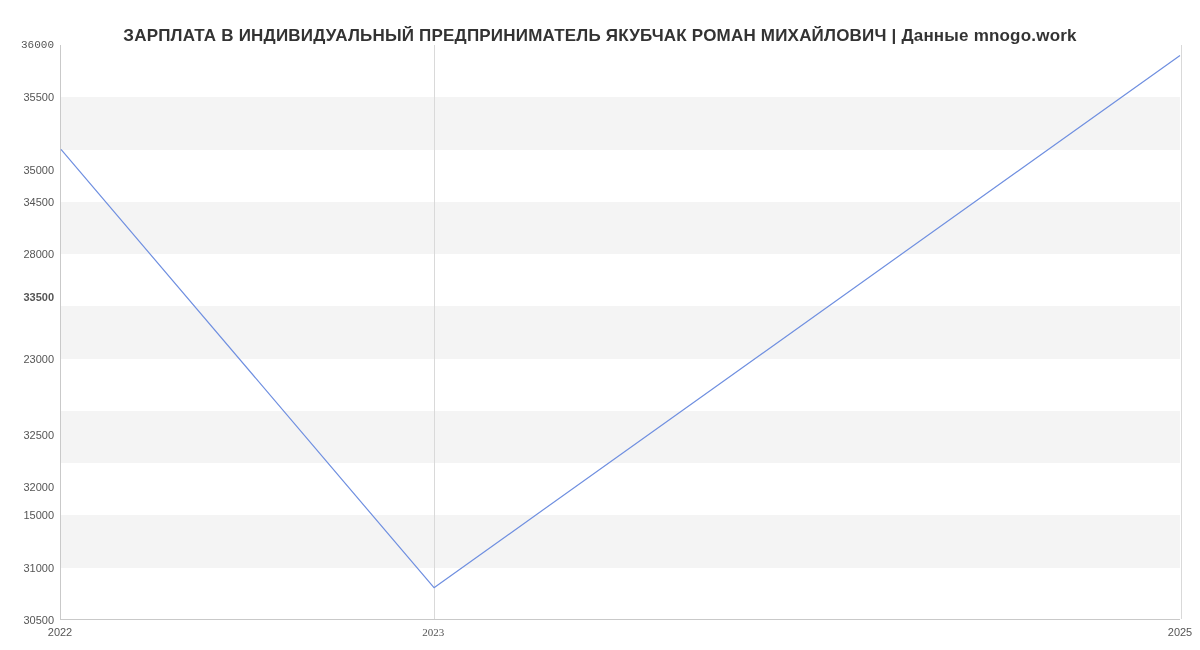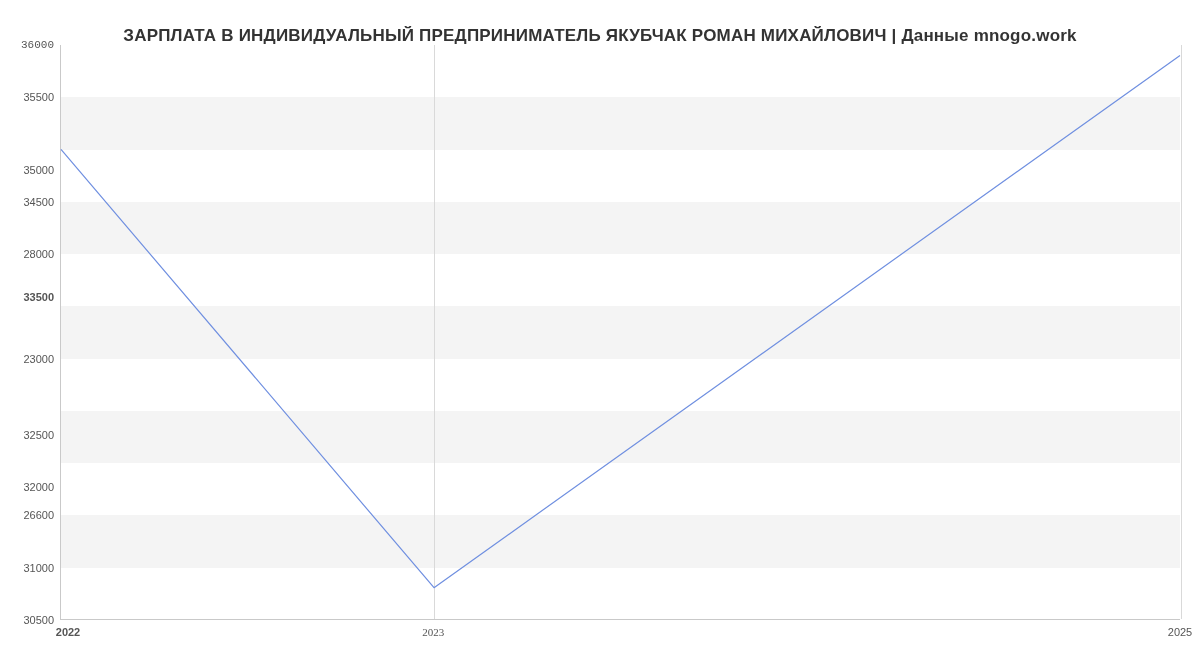--- a/index.html
+++ b/index.html
@@ -87,26 +87,26 @@
       <div class="band" style="top: 365.909px; height: 52.2727px;"></div>
       <div class="band" style="top: 470.455px; height: 52.2727px;"></div>
     <div class="xgrid" style="left: 373.333px;"></div>
       <div class="xgrid" style="left: 1120px;"></div>
       <svg class="line" id="line-svg" preserveAspectRatio="none" viewBox="0 0 1120 575">
       <path id="line-path" d="M0.00 104.55 L373.33 543.64 L1120.00 10.45"></path>
     </svg>
   </div>
 <div class="ytick" style="top: 620px;">30500</div>
     <div class="ytick" style="top: 567.727px;">31000</div>
-    <div class="ytick" style="top: 515.455px;">26600</div>
+    <div class="ytick" style="top: 515.455px;">15000</div>
     <div class="ytick" style="top: 487px;">32000</div>
     <div class="ytick" style="top: 395px; margin-top: 40px;">32500</div>
     <div class="ytick" style="top: 358.636px;">23000</div>
     <div class="ytick" style="top: 297px; font-weight: bold;">33500</div>
     <div class="ytick" style="top: 254.091px;">28000</div>
     <div class="ytick" style="top: 201.818px;">34500</div>
     <div class="ytick" style="top: 149.545px; margin-top: 20px;">35000</div>
     <div class="ytick" style="top: 97.2727px;">35500</div>
     <div class="ytick" style="top: 45px; font-family: Liberation Mono, monospace;">36000</div>
-    <div class="xtick" style="left: 68px; font-weight: bold;">2022</div>
+    <div class="xtick" style="left: 60px;">2022</div>
     <div class="xtick" style="left: 433.333px; font-family: Liberation Serif, serif;">2023</div>
     <div class="xtick" style="left: 1180px;">2025</div>
   </div>
 
 </body></html>

